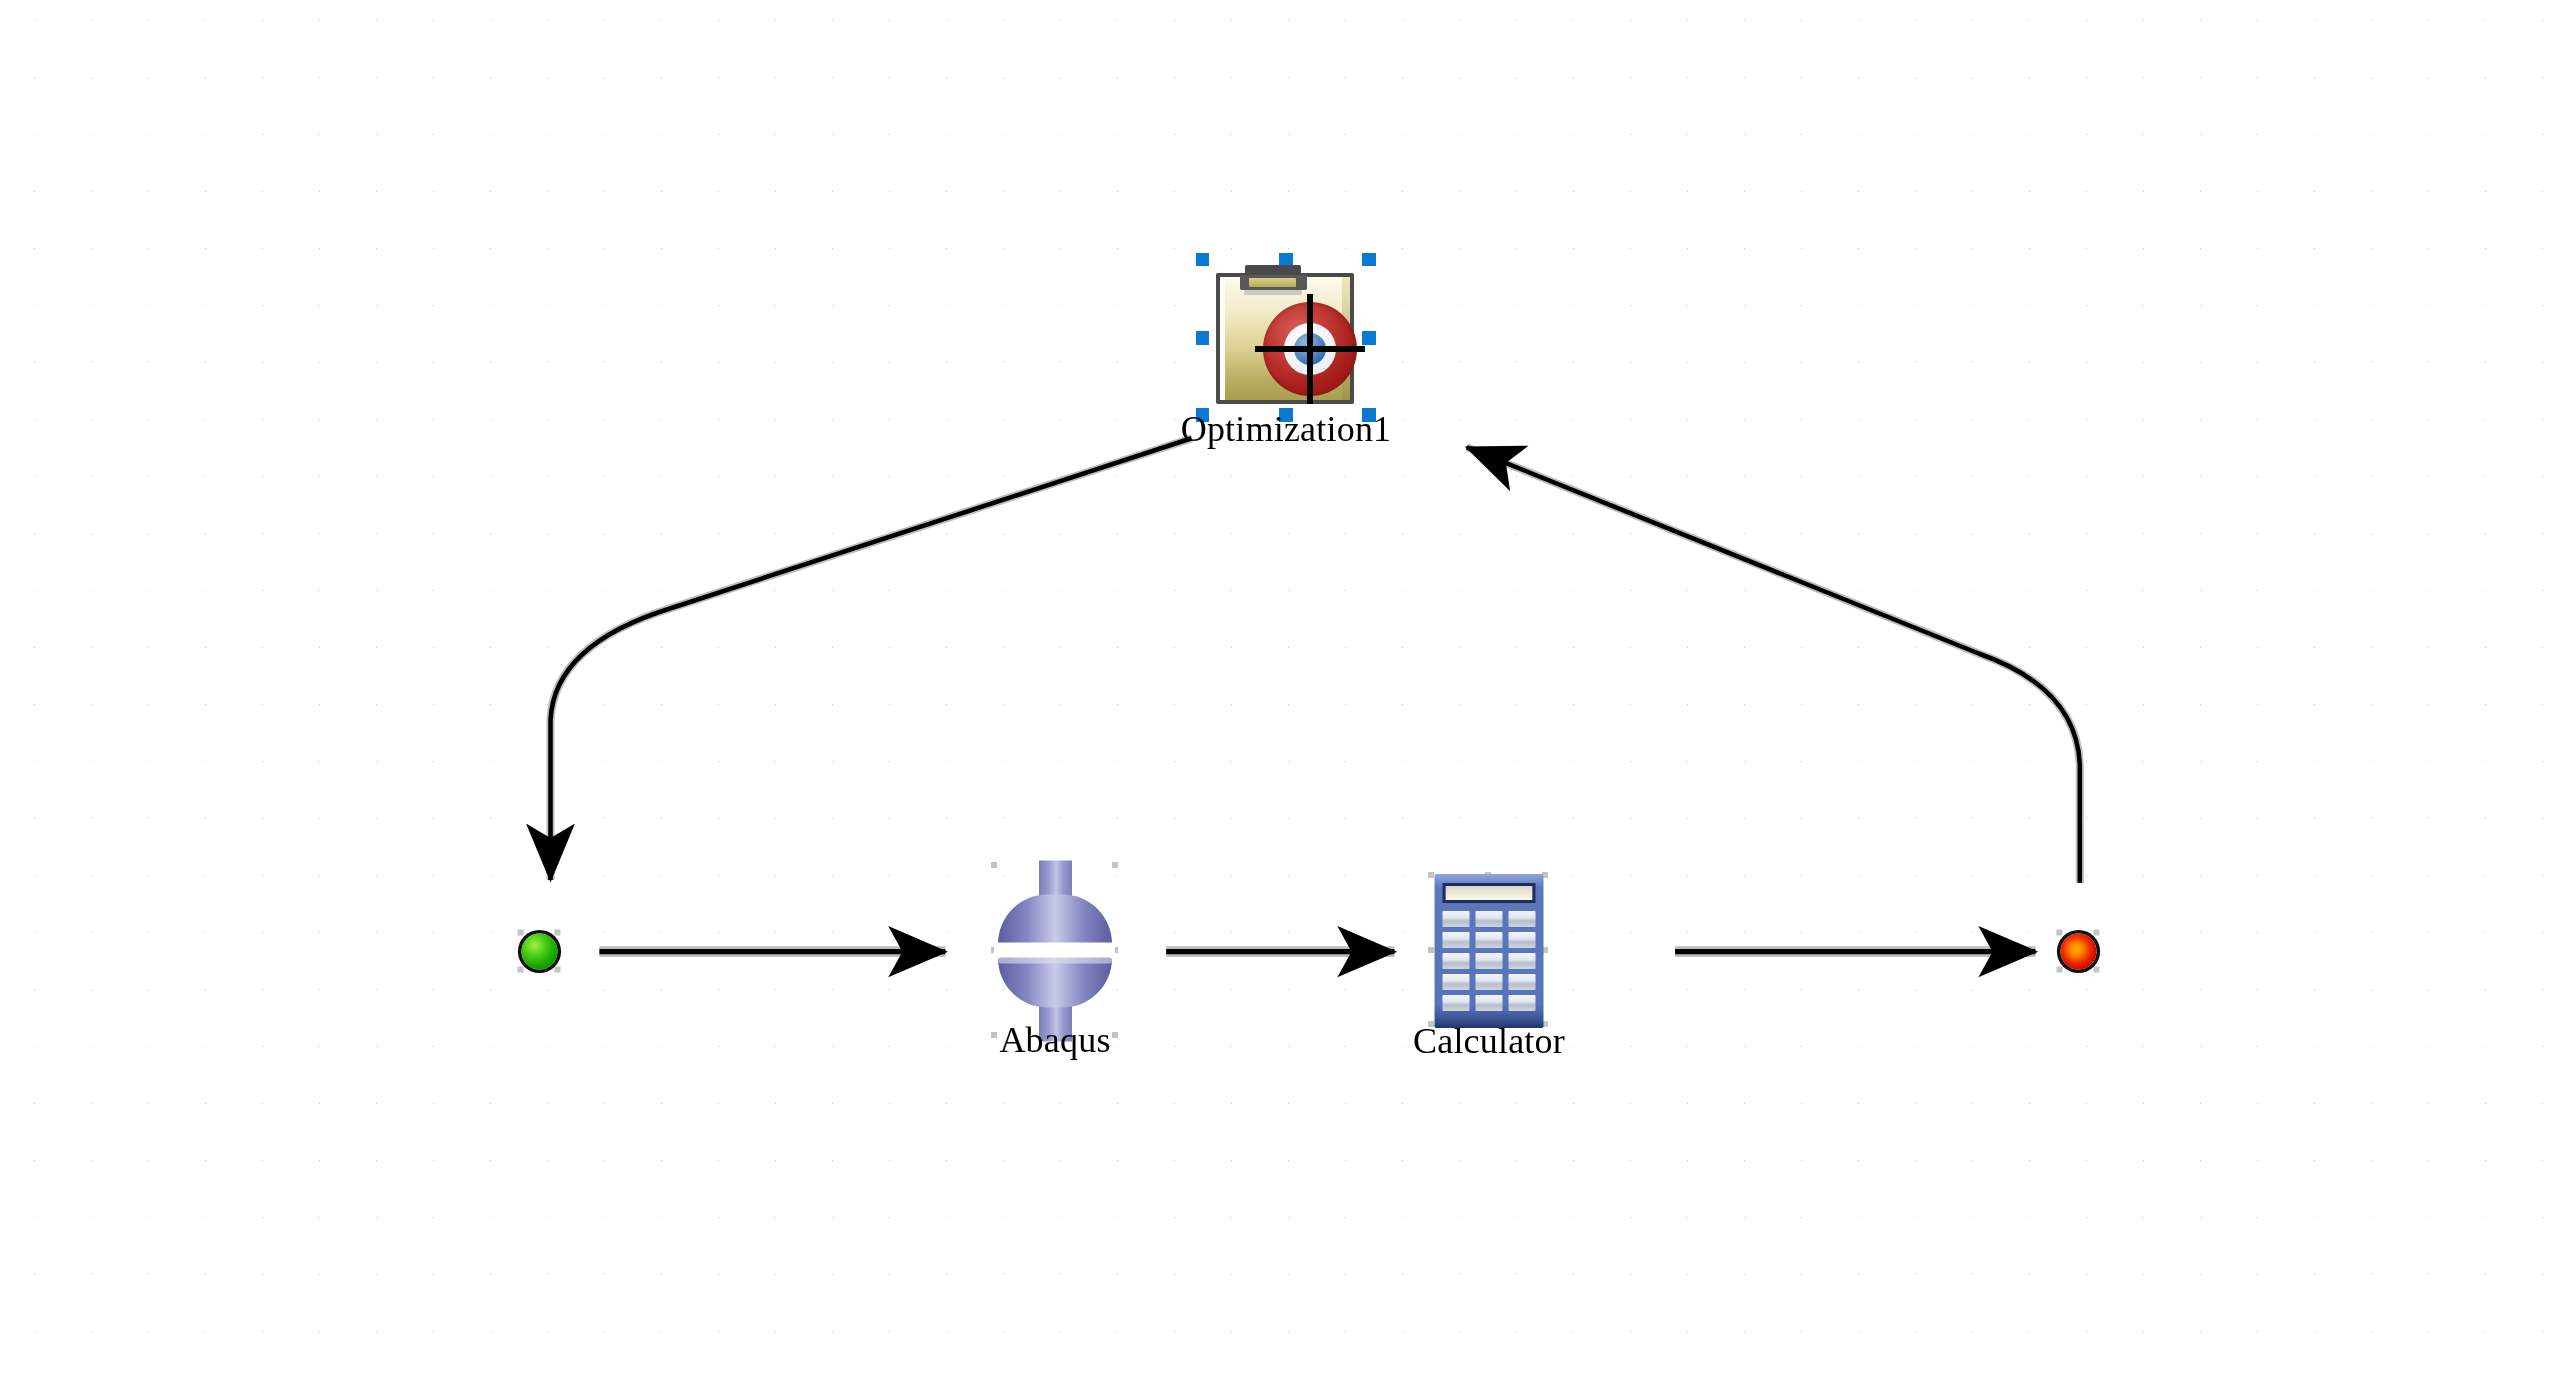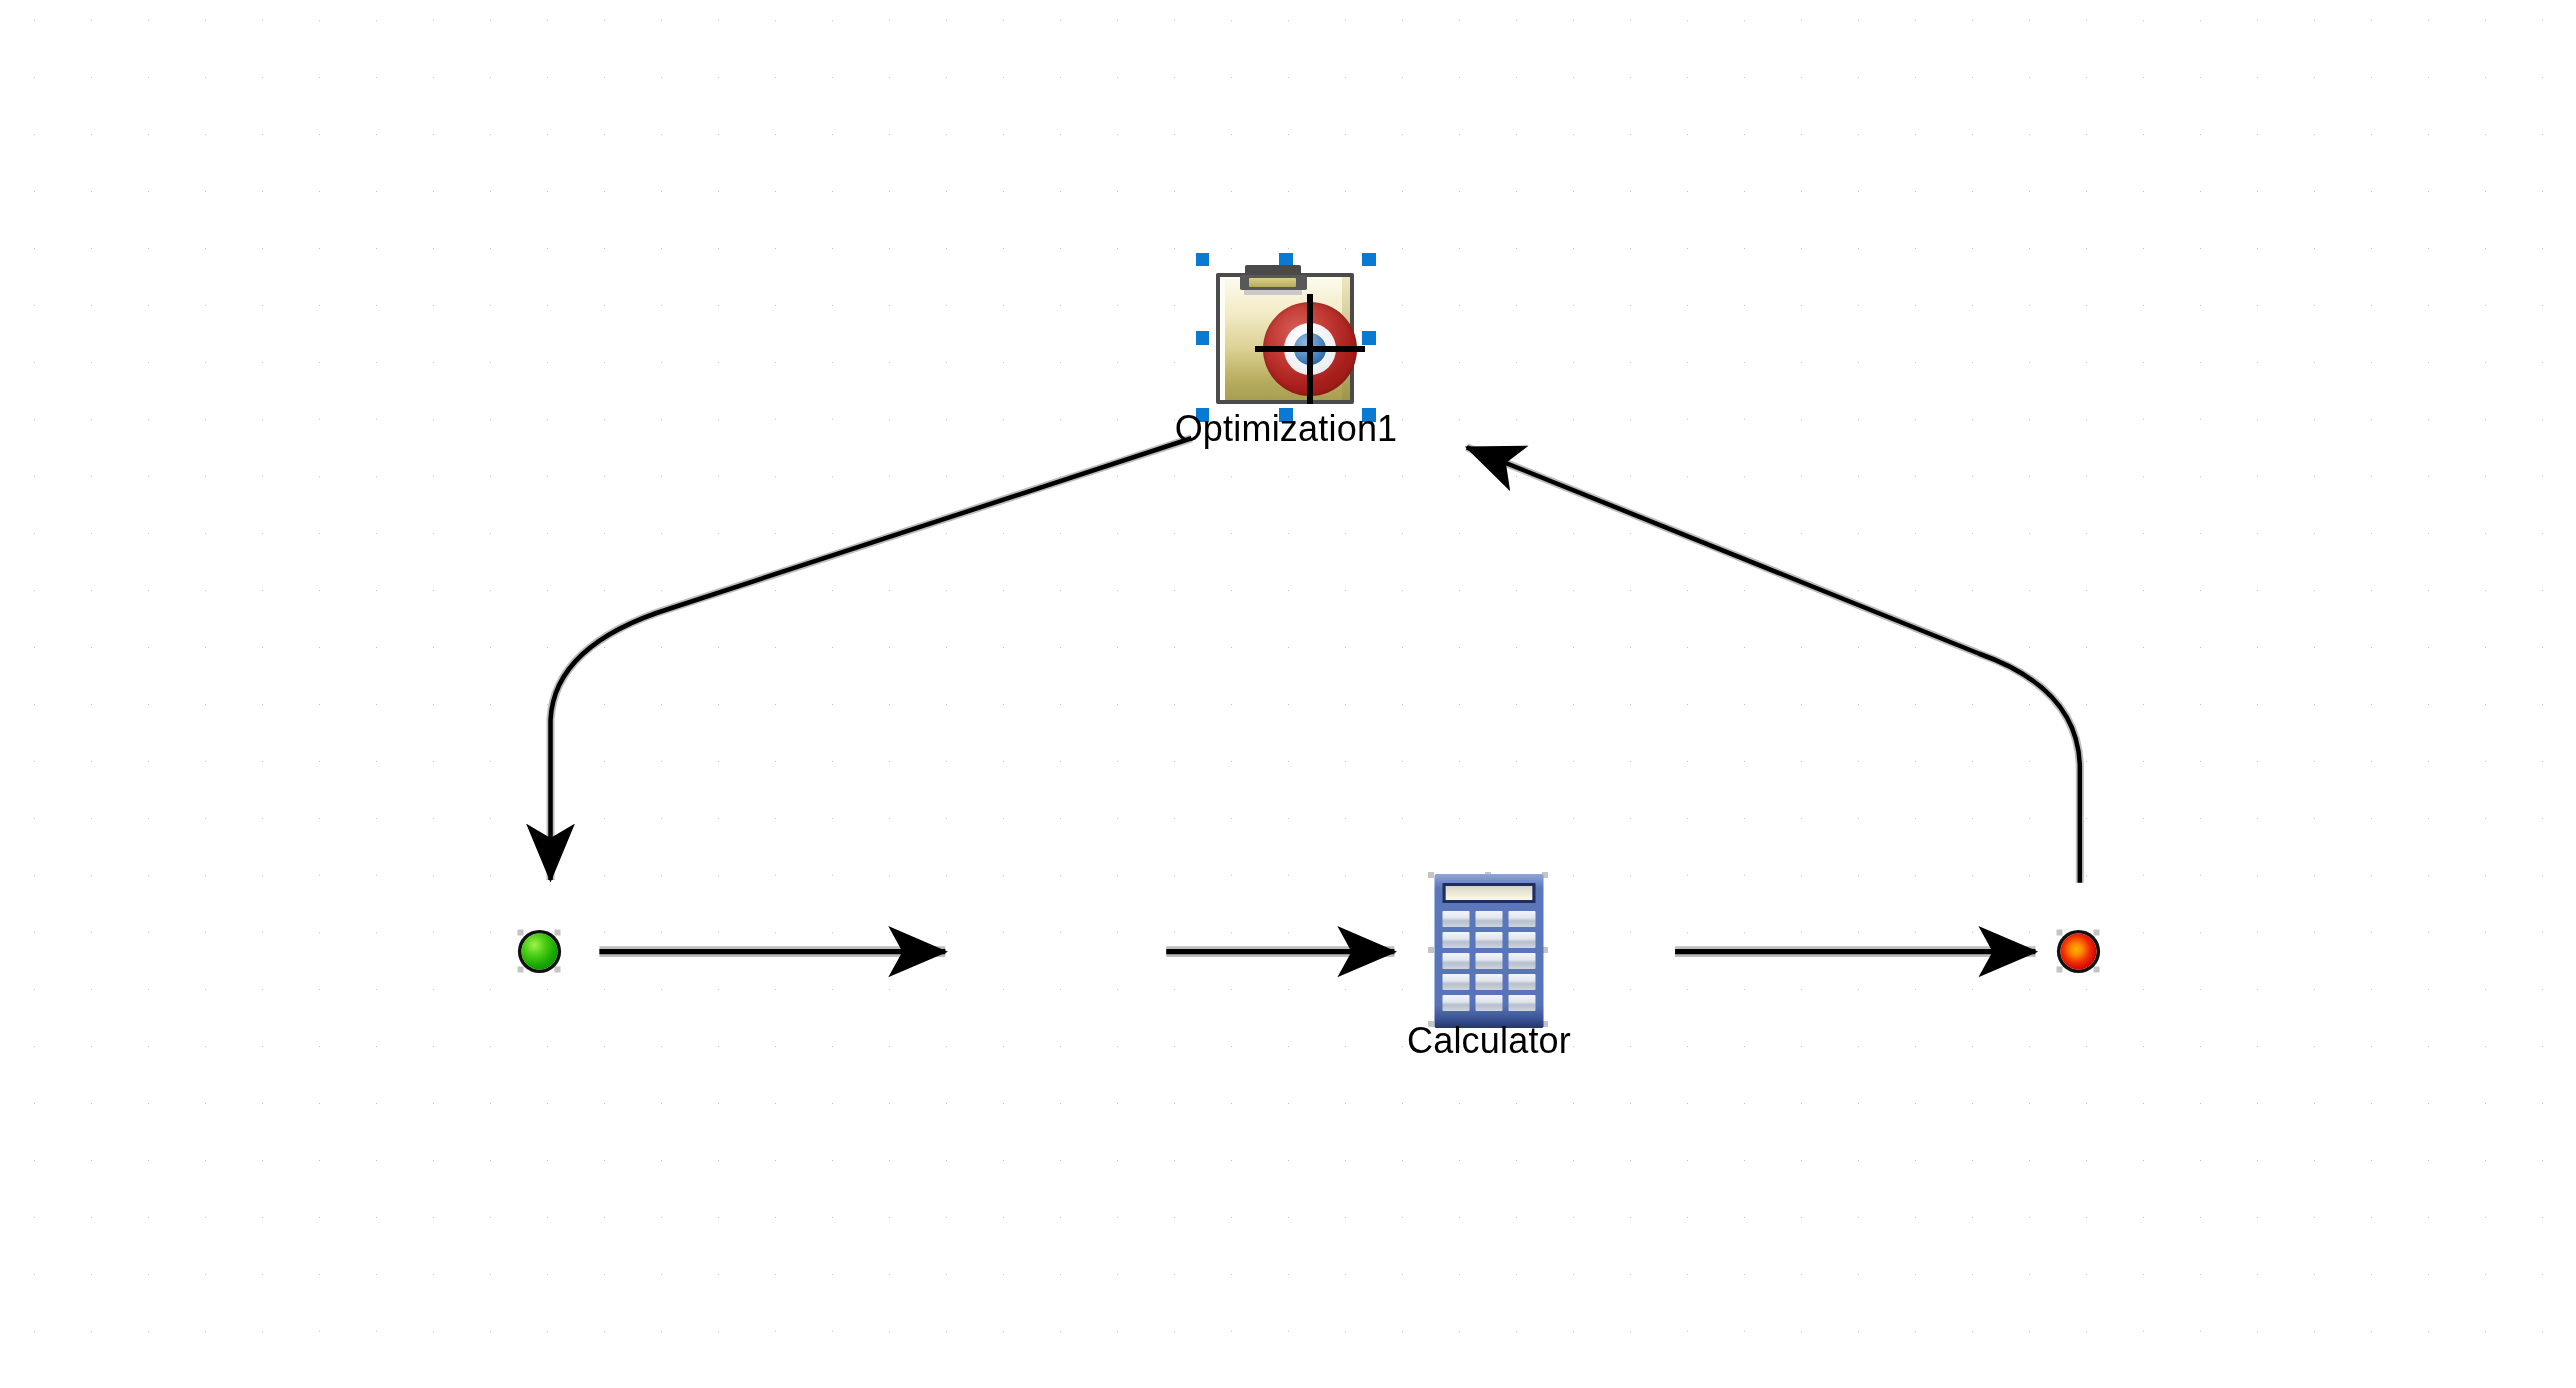--- a/index.html
+++ b/index.html
@@ -47,21 +47,21 @@
     position: absolute;
     transform: translate(-50%, -50%);
   }
   .node-label {
     position: absolute;
     left: 50%;
     transform: translateX(-50%);
     white-space: nowrap;
     color: #000000;
     font-size: 36px;
-    font-family: Liberation Sans, sans-serif;
+    font-family: Liberation Serif, serif;
     letter-spacing: 0.2px;
   }
 
   
   #opt-node {
     left: 1286px;
     top: 344px;
     width: 208px;
     height: 208px;
   }
@@ -412,20 +412,41 @@
 
   <div class="node" id="start-node">
     <div class="lite-handle" style="left:20px; top:20px;"></div>
     <div class="lite-handle" style="left:57px; top:20px;"></div>
     <div class="lite-handle" style="left:20px; top:57px;"></div>
     <div class="lite-handle" style="left:57px; top:57px;"></div>
     <div class="sphere sphere-green"></div>
     <div class="node-label" style="top:83px;"></div>
   </div>
 
+  <div class="node" id="abaqus-node">
+    <div class="lite-handle" style="left:12.7px;  top:14.5px;"></div>
+    <div class="lite-handle" style="left:73px;  top:14.5px;"></div>
+    <div class="lite-handle" style="left:134px; top:14.5px;"></div>
+    <div class="lite-handle" style="left:12.7px;  top:100px;"></div>
+    <div class="lite-handle" style="left:134px; top:100px;"></div>
+    <div class="lite-handle" style="left:12.7px;  top:185px;"></div>
+    <div class="lite-handle" style="left:73px;  top:185px;"></div>
+    <div class="lite-handle" style="left:134px; top:185px;"></div>
+
+    <div class="abaqus-art">
+      <div class="ab-shaft ab-shaft-top"></div>
+      <div class="ab-shaft ab-shaft-bot"></div>
+      <div class="ab-cone ab-cone-top"></div>
+      <div class="ab-cone ab-cone-bot"></div>
+      <div class="ab-split"></div>
+      <div class="ab-rim"></div>
+    </div>
+
+    <div class="node-label" style="top:172px;">Abaqus</div>
+  </div>
 
   <div class="node" id="calc-node">
     <div class="lite-handle" style="left:25px;  top:25px;"></div>
     <div class="lite-handle" style="left:82px;  top:25px;"></div>
     <div class="lite-handle" style="left:139px; top:25px;"></div>
     <div class="lite-handle" style="left:25px;  top:100px;"></div>
     <div class="lite-handle" style="left:139px; top:100px;"></div>
     <div class="lite-handle" style="left:25px;  top:174px;"></div>
     <div class="lite-handle" style="left:82px;  top:174px;"></div>
     <div class="lite-handle" style="left:139px; top:174px;"></div>

